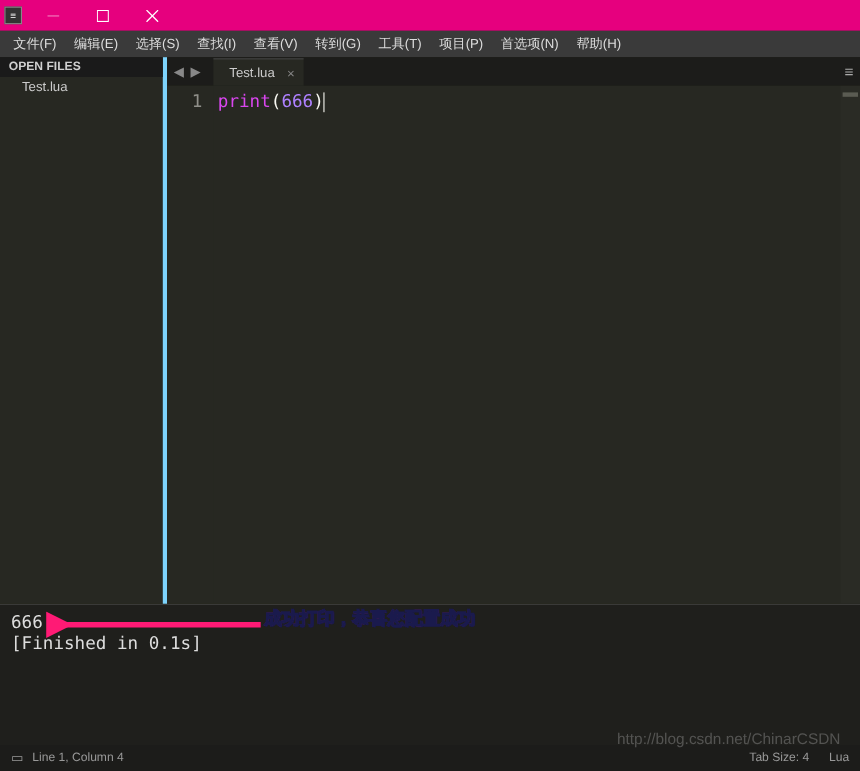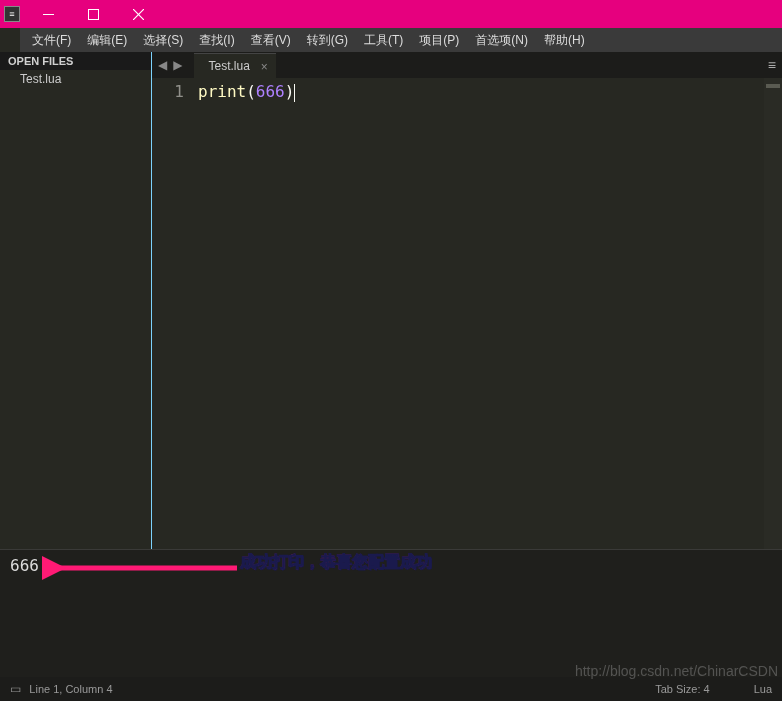--- a/index.html
+++ b/index.html
@@ -2,49 +2,49 @@
 <html><head>
 <meta charset="utf-8">
 <style>
 * { margin: 0; padding: 0; box-sizing: border-box; }
 body { width: 782px; height: 701px; font-family: "Microsoft YaHei", sans-serif; background: #272822; overflow: hidden; position: relative; }
 .titlebar { height: 28px; background: #e6007e; display: flex; align-items: center; padding: 0 4px; color: #fff; font-size: 12px; }
 .titlebar-icon { width: 16px; height: 16px; background: #333; border: 1px solid #888; margin-right: 6px; display: flex; align-items: center; justify-content: center; font-size: 9px; }
 .titlebar-title { flex: 1; }
 .titlebar-controls { display: flex; }
 .tb-btn { width: 45px; height: 28px; display: flex; align-items: center; justify-content: center; cursor: pointer; }
-.menubar { height: 24px; background: #3a3a3a; display: flex; align-items: center; padding: 0 4px; color: #ddd; font-size: 12px; margin-left: 20px; }
+.menubar { height: 24px; background: #3a3a3a; display: flex; align-items: center; padding: 0 4px; color: #ddd; font-size: 12px; }
 .menu-item { padding: 3px 8px; cursor: pointer; }
 .main { display: flex; height: 497px; }
-.sidebar { width: 152px; background: #272822; border-right: 1px solid #7dd3fc; }
+.sidebar { width: 152px; background: #272822; border-right: 4px solid #7dd3fc; }
 .open-files-header { background: #1a1a1a; color: #d0d0d0; font-size: 11px; font-weight: bold; padding: 3px 8px; }
 .file-entry { color: #ccc; font-size: 12px; padding: 2px 8px 2px 20px; cursor: pointer; }
 .editor-area { flex: 1; display: flex; flex-direction: column; background: #272822; }
 .tab-row { height: 26px; background: #1c1c1a; display: flex; align-items: center; }
 .nav-arrows { display: flex; padding: 0 4px; gap: 2px; }
 .nav-arrow { color: #888; font-size: 12px; padding: 0 2px; cursor: pointer; }
 .tab { background: #272822; color: #ccc; font-size: 12px; padding: 5px 26px 5px 14px; position: relative; border-top: 1px solid #444; margin-left: 6px; }
 .tab-close { position: absolute; right: 8px; top: 6px; color: #888; font-size: 12px; cursor: pointer; }
 .menu-icon { margin-left: auto; margin-right: 6px; color: #aaa; cursor: pointer; font-size: 14px; }
 .code-area { flex: 1; display: flex; background: #272822; font-family: Consolas, monospace; font-size: 16px; position: relative; }
 .gutter { width: 42px; text-align: right; color: #90908a; padding: 4px 10px 0 0; background: #272822; }
 .code-content { flex: 1; padding: 4px 0 0 4px; }
 .code-line { white-space: pre; }
-.fn { color: #fef9c3; }
+.fn { color: #d946ef; }
 .paren { color: #f8f8f2; }
 .num { color: #ae81ff; }
 .cursor { display: inline-block; width: 1px; height: 18px; background: #f8f8f2; vertical-align: middle; }
 .minimap { width: 18px; background: #2a2b25; }
 .minimap-mark { width: 14px; height: 4px; background: #5a5b52; margin: 6px auto 0; }
 .console { height: 128px; background: #1f1f1c; color: #ddd; font-family: Consolas, monospace; font-size: 16px; padding: 6px 10px; position: relative; border-top: 1px solid #3a3a38; }
 .console-line { white-space: pre; }
 .statusbar { height: 24px; background: #1c1c1a; display: flex; align-items: center; color: #999; font-size: 11px; padding: 0 10px; }
 .sb-icon { margin-right: 8px; font-size: 12px; }
-.sb-right { margin-left: auto; display: flex; gap: 44px; }
-.watermark { position: absolute; bottom: 22px; right: 4px; color: rgba(180,180,180,0.35); font-size: 14px; font-family: sans-serif; pointer-events: none; }
+.sb-right { margin-left: auto; display: flex; gap: 18px; }
+.watermark { position: absolute; bottom: 22px; right: 18px; color: rgba(180,180,180,0.35); font-size: 14px; font-family: sans-serif; pointer-events: none; }
 .annotation { position: absolute; left: 240px; top: 552px; font-size: 16px; font-weight: bold; color: #ff1a75; -webkit-text-stroke: 1px #1a1a4d; text-shadow: 1px 1px 0 #1a1a4d; pointer-events: none; white-space: nowrap; }
 .arrow { position: absolute; left: 42px; top: 556px; pointer-events: none; }
 </style>
 </head>
 <body>
 
 <div class="titlebar">
   <div class="titlebar-icon">≡</div>
   <div class="titlebar-controls">
     <div class="tb-btn">
@@ -105,20 +105,21 @@
       </div>
       <div class="minimap">
         <div class="minimap-mark"></div>
       </div>
     </div>
   </div>
 </div>
 
 <div class="console">
   <div class="console-line">666</div>
+  <div class="console-line">[Finished in 0.1s]</div>
 </div>
 
 <div class="statusbar">
   <span class="sb-icon">▭</span>
   <span>Line 1, Column 4</span>
   <div class="sb-right">
     <span>Tab Size: 4</span>
     <span>Lua</span>
   </div>
 </div>

